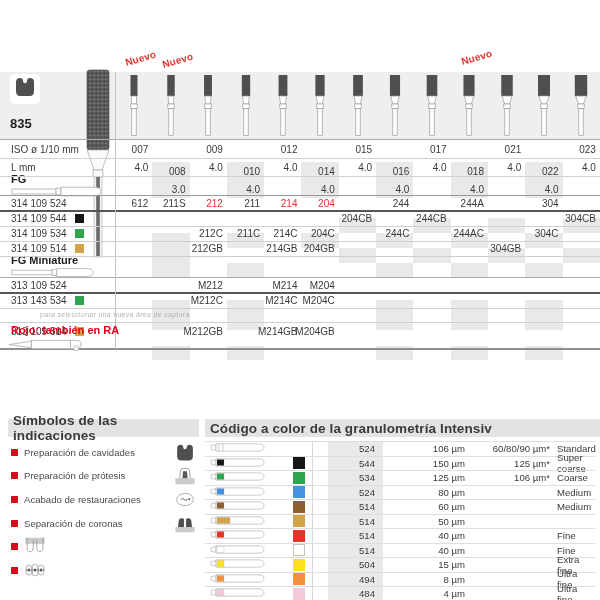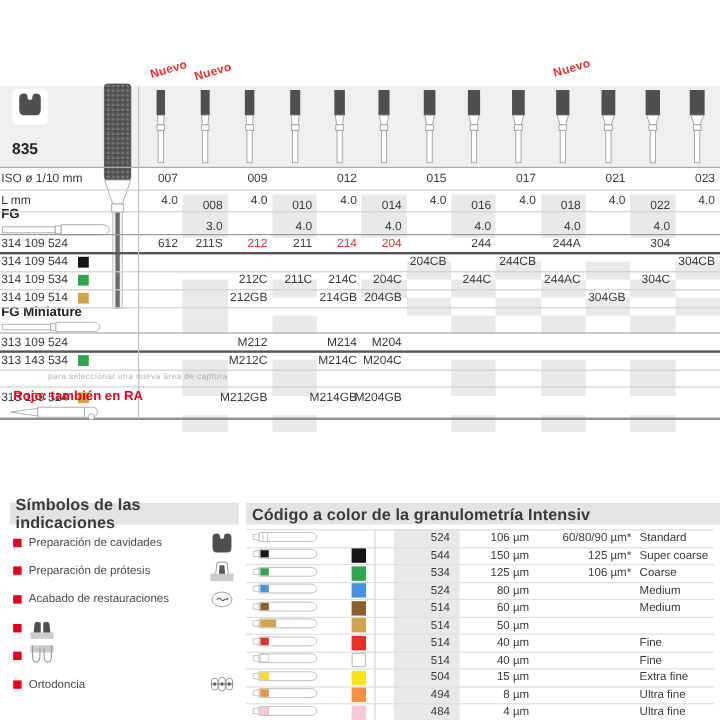--- a/index.html
+++ b/index.html
@@ -9,21 +9,21 @@
   
   .header-band{left:0;top:72px;width:600px;height:68px;background:#efefef;}
   .icon-box{left:10px;top:74px;width:30px;height:30px;background:#fff;border-radius:5px;
             display:flex;align-items:center;justify-content:center;}
   .fig-code{left:10px;top:116px;font-size:13px;font-weight:bold;color:#222;}
   .nuevo{color:#e2332e;font-weight:bold;font-size:10px;transform:rotate(-16deg);
          transform-origin:left bottom;letter-spacing:.2px;}
   .vline{width:1px;background:#c3c3c3;}
   .hline{left:0;width:600px;}
   .row{left:0;width:600px;display:flex;align-items:center;}
-  .row-label{width:115px;flex:0 0 115px;display:flex;align-items:center;padding-left:1px;box-sizing:border-box;font-size:10px;}
+  .row-label{width:115px;flex:0 0 115px;display:flex;align-items:center;padding-left:11px;box-sizing:border-box;font-size:10px;}
   .cell{flex:0 0 37.3px;width:37.3px;height:100%;display:flex;align-items:center;justify-content:flex-end;
         padding-right:4px;box-sizing:border-box;font-size:10px;}
   .cell.shaded{background:#e9e9e9;margin-top:44px;}
   .cell.red{color:#e2332e;}
   .sec-label{font-weight:bold;font-size:11px;color:#222;}
   .code-txt{width:62px;}
   .chip{width:9px;height:9px;display:inline-block;margin-left:2px;}
   .note-red{font-size:11px;font-weight:bold;color:#e2001a;}
   .watermark{font-size:7px;color:#9a9a9a;opacity:.75;white-space:nowrap;letter-spacing:.3px;}
   
@@ -31,21 +31,21 @@
                font-size:13.5px;font-weight:bold;color:#3a3a3a;letter-spacing:.1px;}
   .sym-item{display:flex;align-items:center;position:absolute;left:8px;width:188px;height:22px;}
   .sym-bullet{width:7px;height:7px;background:#e2001a;flex:0 0 7px;margin:0 6px 0 3px;}
   .sym-label{font-size:9.6px;color:#4a4a4a;flex:1;}
   .sym-icon{width:22px;height:21px;flex:0 0 22px;}
   .gran-row{position:absolute;left:205px;width:390px;height:14.5px;display:flex;align-items:center;
             border-top:1px solid #dedede;box-sizing:border-box;font-size:9.6px;}
   .g-icon{width:56px;margin-left:5px;flex:0 0 56px;}
   .g-chip{width:12px;height:12px;margin-left:27px;flex:0 0 12px;box-sizing:border-box;}
   .g-code{flex:0 0 70px;text-align:right;}
-  .g-grain{flex:0 0 66px;text-align:right;}
+  .g-grain{flex:0 0 66px;text-align:right;padding-left:24px;}
   .g-extra{flex:0 0 85px;text-align:right;}
   .g-name{flex:1;text-align:left;padding-left:7px;}
 </style>
 </head>
 <body>
 
 <div class="screen">
 
   <div class="abs header-band"></div>
   <div class="abs icon-box">
@@ -388,36 +388,36 @@
         <span class="sym-bullet" style="background:#E2001A;"></span>
         <span class="sym-label">Acabado de restauraciones</span>
         <span class="sym-icon"><svg width="22" height="21" viewBox="0 0 24 24">
    <ellipse cx="12" cy="12" rx="9.5" ry="7" fill="#fff" stroke="#999" stroke-width="0.9"></ellipse>
    <path d="M7,12.5 Q9,9.5 11,12 T15,11.5" fill="none" stroke="#555" stroke-width="1"></path>
    <path d="M15,11.5 l3.2,-1.2 l-1.2,2.8 z" fill="#555"></path>
           </svg></span>
       </div>
       <div class="sym-item" style="top:512.1px;">
         <span class="sym-bullet" style="background:#E2001A;"></span>
+        <span class="sym-label">Separación de coronas</span>
         <span class="sym-icon"><svg width="22" height="21" viewBox="0 0 24 24">
             <rect x="1" y="16" width="22" height="6" fill="#cbcbcb"></rect>
    <path d="M4,16 L4.8,9 Q5.2,5.5 8,6 L10.8,6.5 L10.8,16 Z" fill="#4f4f4f"></path>
    <path d="M13.2,16 L13.2,6.5 L16,6 Q18.8,5.5 19.2,9 L20,16 Z" fill="#4f4f4f"></path>
           </svg></span>
       </div>
       <div class="sym-item" style="top:535.8px;">
         <span class="sym-bullet" style="background:#E2001A;"></span>
         <span class="sym-icon"><svg width="22" height="21" viewBox="0 0 24 24">
             <rect x="1" y="2" width="22" height="7" fill="#cbcbcb"></rect>
    <path d="M3,2 L3,12 Q3,18 6.5,18 Q10,18 10,12 L10,4 M14,4 L14,12 Q14,18 17.5,18 Q21,18 21,12 L21,2" fill="none" stroke="#999" stroke-width="1"></path>
           </svg></span>
       </div>
       <div class="sym-item" style="top:559.5px;">
         <span class="sym-bullet" style="background:#E2001A;"></span>
-        <span class="sym-label">Ortodoncia</span>
         <span class="sym-icon"><svg width="22" height="21" viewBox="0 0 24 24">
    <rect x="2" y="6" width="6" height="11" rx="2.5" fill="#fff" stroke="#999" stroke-width="0.9"></rect>
    <rect x="9" y="5" width="6" height="13" rx="2.5" fill="#fff" stroke="#999" stroke-width="0.9"></rect>
    <rect x="16" y="6" width="6" height="11" rx="2.5" fill="#fff" stroke="#999" stroke-width="0.9"></rect>
    <line x1="1" y1="11.5" x2="23" y2="11.5" stroke="#777" stroke-width="1"></line>
    <rect x="3.8" y="10" width="2.4" height="3" fill="#555"></rect>
             <rect x="10.8" y="10" width="2.4" height="3" fill="#555"></rect>
    <rect x="17.8" y="10" width="2.4" height="3" fill="#555"></rect>
           </svg></span>
       </div>

